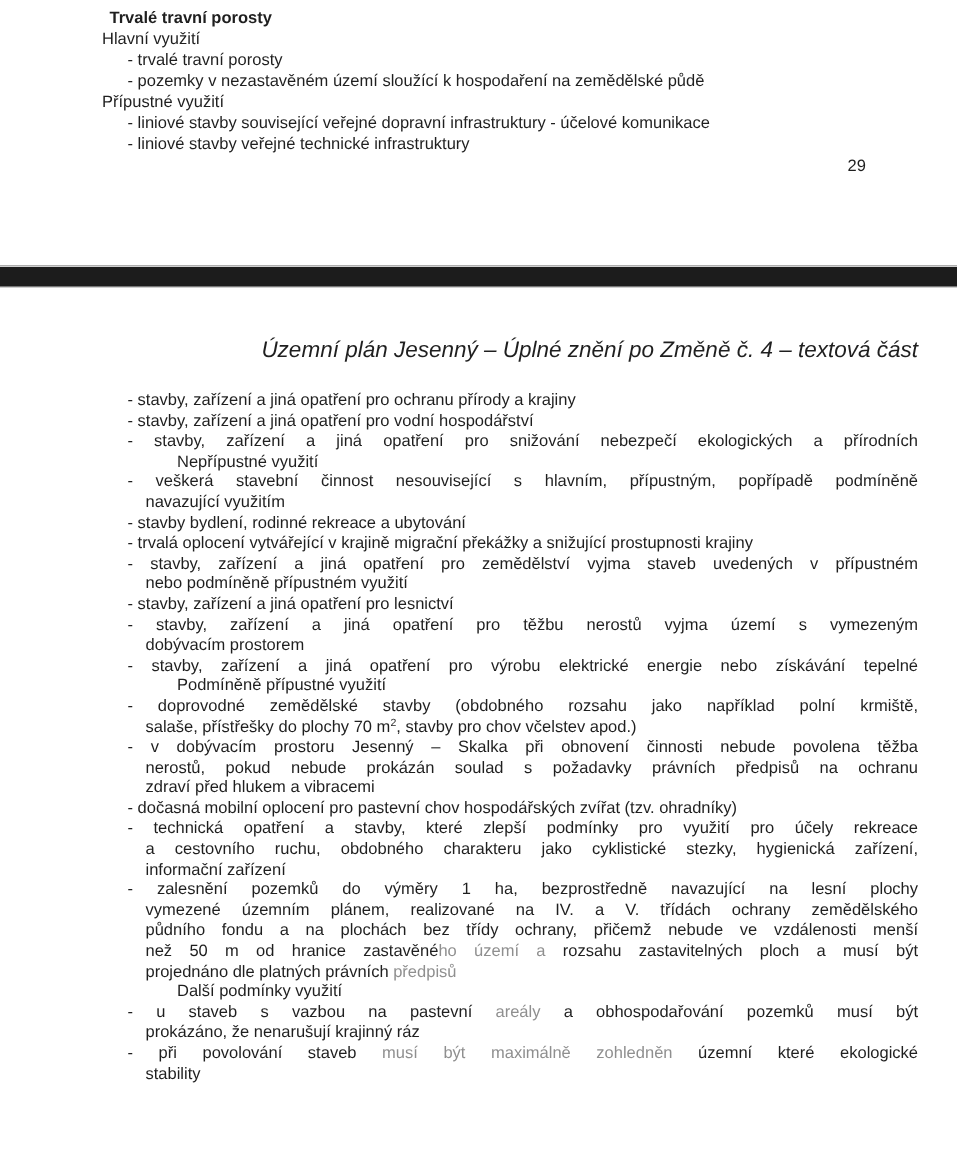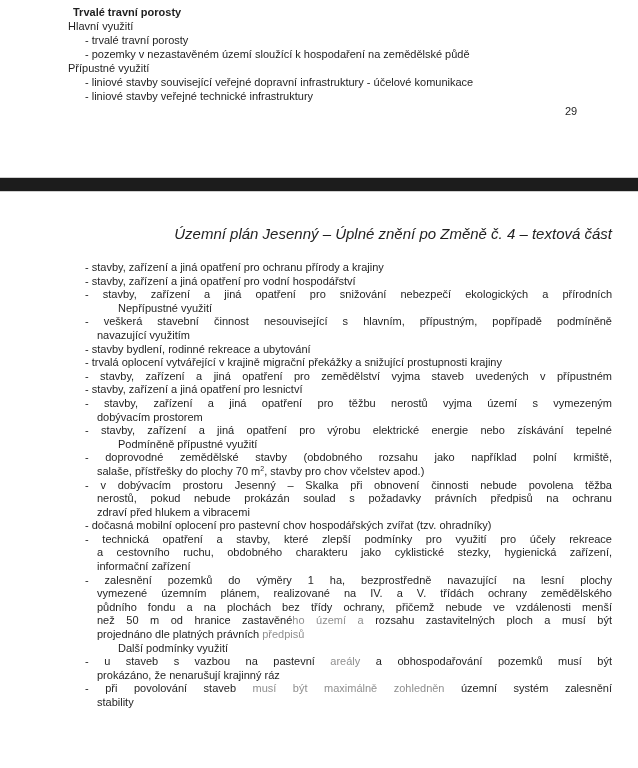--- a/index.html
+++ b/index.html
@@ -67,20 +67,21 @@
     <div id="p2-lines" class="textcol p2">
         <div class="line first"><span>- stavby, zařízení a jiná opatření pro ochranu přírody a krajiny</span></div>
         <div class="line first"><span>- stavby, zařízení a jiná opatření pro vodní hospodářství</span></div>
         <div class="line first just"><span>- stavby, zařízení a jiná opatření pro snižování nebezpečí ekologických a přírodních</span></div>
         <div class="line label"><span>Nepřípustné využití</span></div>
         <div class="line first just"><span>- veškerá stavební činnost nesouvisející s hlavním, přípustným, popřípadě podmíněně</span></div>
         <div class="line wrap"><span>navazující využitím</span></div>
         <div class="line first"><span>- stavby bydlení, rodinné rekreace a ubytování</span></div>
         <div class="line first"><span>- trvalá oplocení vytvářející v krajině migrační překážky a snižující prostupnosti krajiny</span></div>
         <div class="line first just"><span>- stavby, zařízení a jiná opatření pro zemědělství vyjma staveb uvedených v přípustném</span></div>
+        <div class="line wrap"><span>nebo podmíněně přípustném využití</span></div>
         <div class="line first"><span>- stavby, zařízení a jiná opatření pro lesnictví</span></div>
         <div class="line first just"><span>- stavby, zařízení a jiná opatření pro těžbu nerostů vyjma území s vymezeným</span></div>
         <div class="line wrap"><span>dobývacím prostorem</span></div>
         <div class="line first just"><span>- stavby, zařízení a jiná opatření pro výrobu elektrické energie nebo získávání tepelné</span></div>
         <div class="line label"><span>Podmíněně přípustné využití</span></div>
         <div class="line first just"><span>- doprovodné zemědělské stavby (obdobného rozsahu jako například polní krmiště,</span></div>
         <div class="line wrap"><span>salaše, přístřešky do plochy 70 m</span><sup>2</sup><span>, stavby pro chov včelstev apod.)</span></div>
         <div class="line first just"><span>- v dobývacím prostoru Jesenný – Skalka při obnovení činnosti nebude povolena těžba</span></div>
         <div class="line wrap just"><span>nerostů, pokud nebude prokázán soulad s požadavky právních předpisů na ochranu</span></div>
         <div class="line wrap"><span>zdraví před hlukem a vibracemi</span></div>
@@ -89,18 +90,18 @@
         <div class="line wrap just"><span>a cestovního ruchu, obdobného charakteru jako cyklistické stezky, hygienická zařízení,</span></div>
         <div class="line wrap"><span>informační zařízení</span></div>
         <div class="line first just"><span>- zalesnění pozemků do výměry 1 ha, bezprostředně navazující na lesní plochy</span></div>
         <div class="line wrap just"><span>vymezené územním plánem, realizované na IV. a V. třídách ochrany zemědělského</span></div>
         <div class="line wrap just"><span>půdního fondu a na plochách bez třídy ochrany, přičemž nebude ve vzdálenosti menší</span></div>
         <div class="line wrap just"><span>než 50 m od hranice zastavěné</span><span class="gray">ho území a </span><span>rozsahu zastavitelných ploch a musí být</span></div>
         <div class="line wrap"><span>projednáno dle platných právních </span><span class="gray">předpisů</span></div>
         <div class="line label"><span>Další podmínky využití</span></div>
         <div class="line first just"><span>- u staveb s vazbou na pastevní </span><span class="gray">areály</span><span> a obhospodařování pozemků musí být</span></div>
         <div class="line wrap"><span>prokázáno, že nenarušují krajinný ráz</span></div>
-        <div class="line first just"><span>- při povolování staveb </span><span class="gray">musí být maximálně zohledněn</span><span> územní systém zalesnění</span></div>
+        <div class="line first just"><span>- při povolování staveb </span><span class="gray">musí být maximálně zohledněn</span><span> územní které ekologické</span></div>
         <div class="line wrap"><span>stability</span></div>
       </div>
   </section>
 
 </div>
 
 </body></html>

